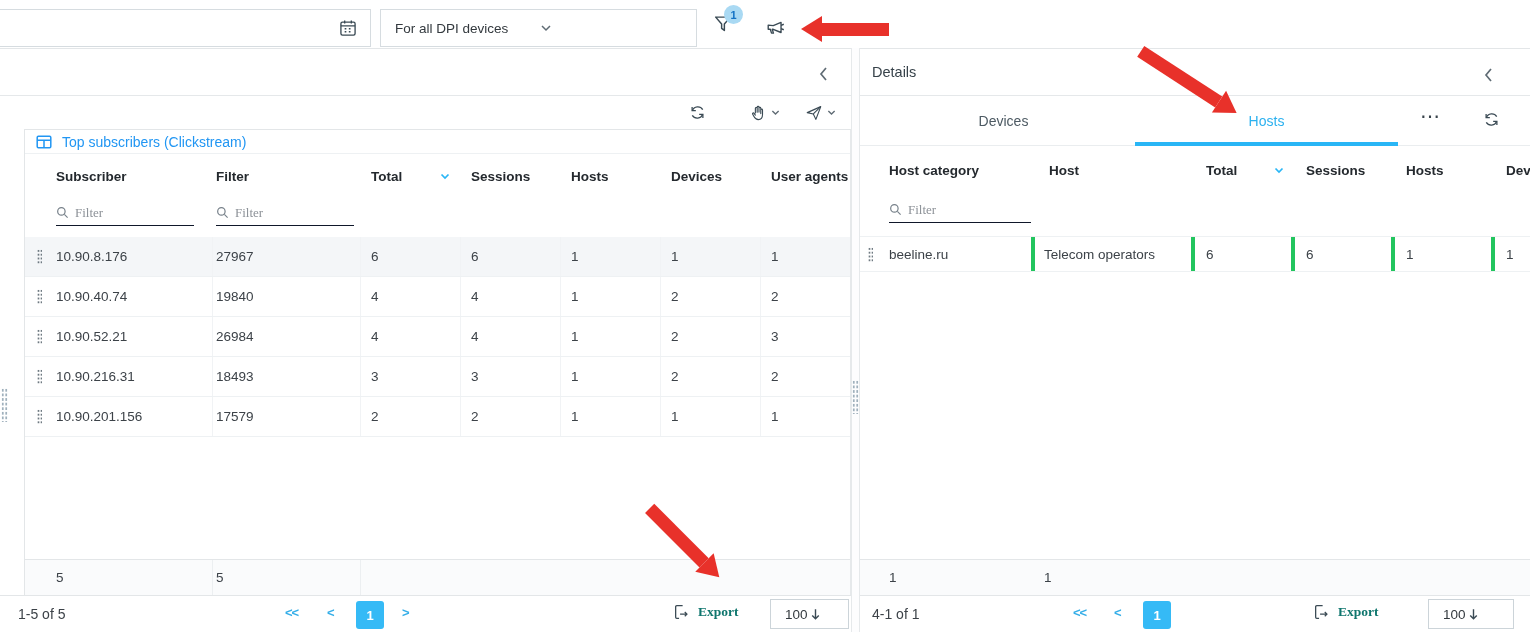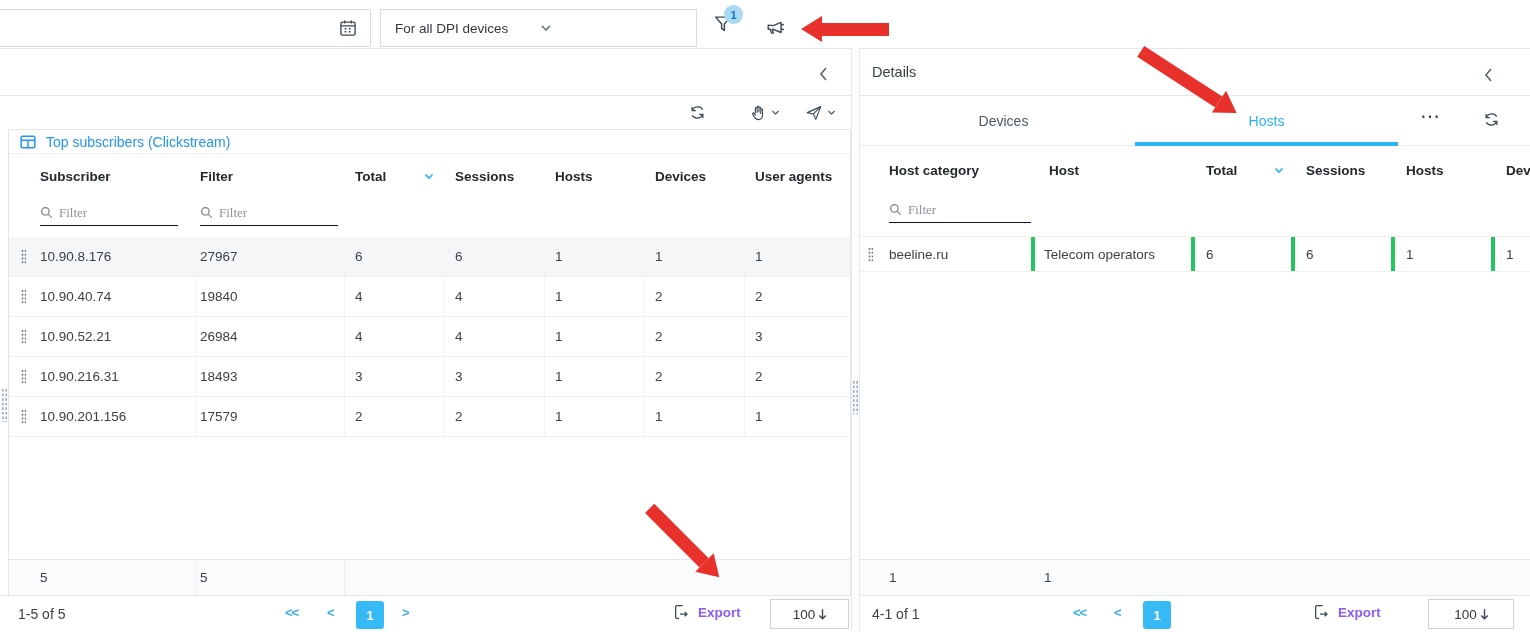--- a/index.html
+++ b/index.html
@@ -44,21 +44,21 @@
   .rp-title { position:absolute; left:12px; top:15px; font-size:14.5px; color:#37424a; }
   .rp-collapse { left:620px; top:16px; }
 
   .lp-toolbar { height:33px; flex:none; display:flex; align-items:center;
     justify-content:flex-end; padding-right:14px; }
   .tool-group { display:flex; align-items:center; gap:3px; background:none; border:none; cursor:pointer; padding:0; }
   .tool-refresh { margin-right:42px; }
   .tool-hand { margin-right:24px; }
 
   
-  .table-card { flex:1; margin-left:8px; border-left:1px solid #e3e6e8;
+  .table-card { flex:1; margin-left:24px; border-left:1px solid #e3e6e8;
     border-right:1px solid #e6e9eb; border-top:1px solid #e3e6e8;
     display:flex; flex-direction:column; min-height:0; }
   .card-title { height:24px; flex:none; display:flex; align-items:center; gap:10px;
     padding-left:11px; border-bottom:1px solid #eef1f3; }
   .card-title a { color:#2196f3; font-size:14px; text-decoration:none; cursor:pointer; }
 
   .trow { display:flex; align-items:center; flex:none; }
   .thead { height:44px; font-weight:bold; color:#24292e; }
   .cell { display:flex; align-items:center; height:100%; }
   .cell + .cell { border-left:1px solid transparent; }
@@ -87,24 +87,24 @@
   .totals .c-sub, .totals .c-login { border-right:1px solid #eceff1; height:100%; }
 
   .pager { height:37px; flex:none; border-top:1px solid #e3e6e8; position:relative;
     background:#fff; }
   .pg-range { position:absolute; top:10px; font-size:14px; color:#3c4248; }
   .pg-btn { position:absolute; top:9px; background:none; border:none; color:#35aee8;
     font-weight:bold; font-size:13px; cursor:pointer; letter-spacing:-1px; }
   .pg-page { position:absolute; top:5px; width:28px; height:28px; background:#35baf6;
     color:#fff; font-weight:bold; font-size:13px; border:none; border-radius:3px; cursor:pointer; }
   .export-btn { position:absolute; top:7px; display:flex; align-items:center; gap:9px;
-    background:none; border:none; cursor:pointer; font-weight:bold; color:#8b5cf6;
-    font-size:13.5px; font-family:Liberation Sans, sans-serif;justify-content:center; }
+    background:none; border:none; cursor:pointer; font-weight:bold; color:#0f766e;
+    font-size:13.5px; font-family:Liberation Serif, serif;justify-content:center; }
   .size-box { position:absolute; top:3px; height:30px; border:1px solid #ccd4d9;
-    display:flex; align-items:center; justify-content:center;
+    display:flex; align-items:center; justify-content:flex-start;
     padding:0 10px 0 14px; cursor:pointer; background:#fff; color:#33393e; }
 
   
   .rp-tabs { height:50px; flex:none; display:flex; align-items:stretch;
     border-bottom:1px solid #eaedef; position:relative; padding-left:12px; }
   .tab { width:263px; border:none; background:none; cursor:pointer; font-size:14px;
     color:#4d5a63; position:relative; font-family:"Liberation Sans",sans-serif; }
   .tab-active { color:#2cb1ef; }
   .tab-active::after { content:""; position:absolute; left:0; right:0; bottom:-1px;
     height:4px; background:#29b6f6; }

